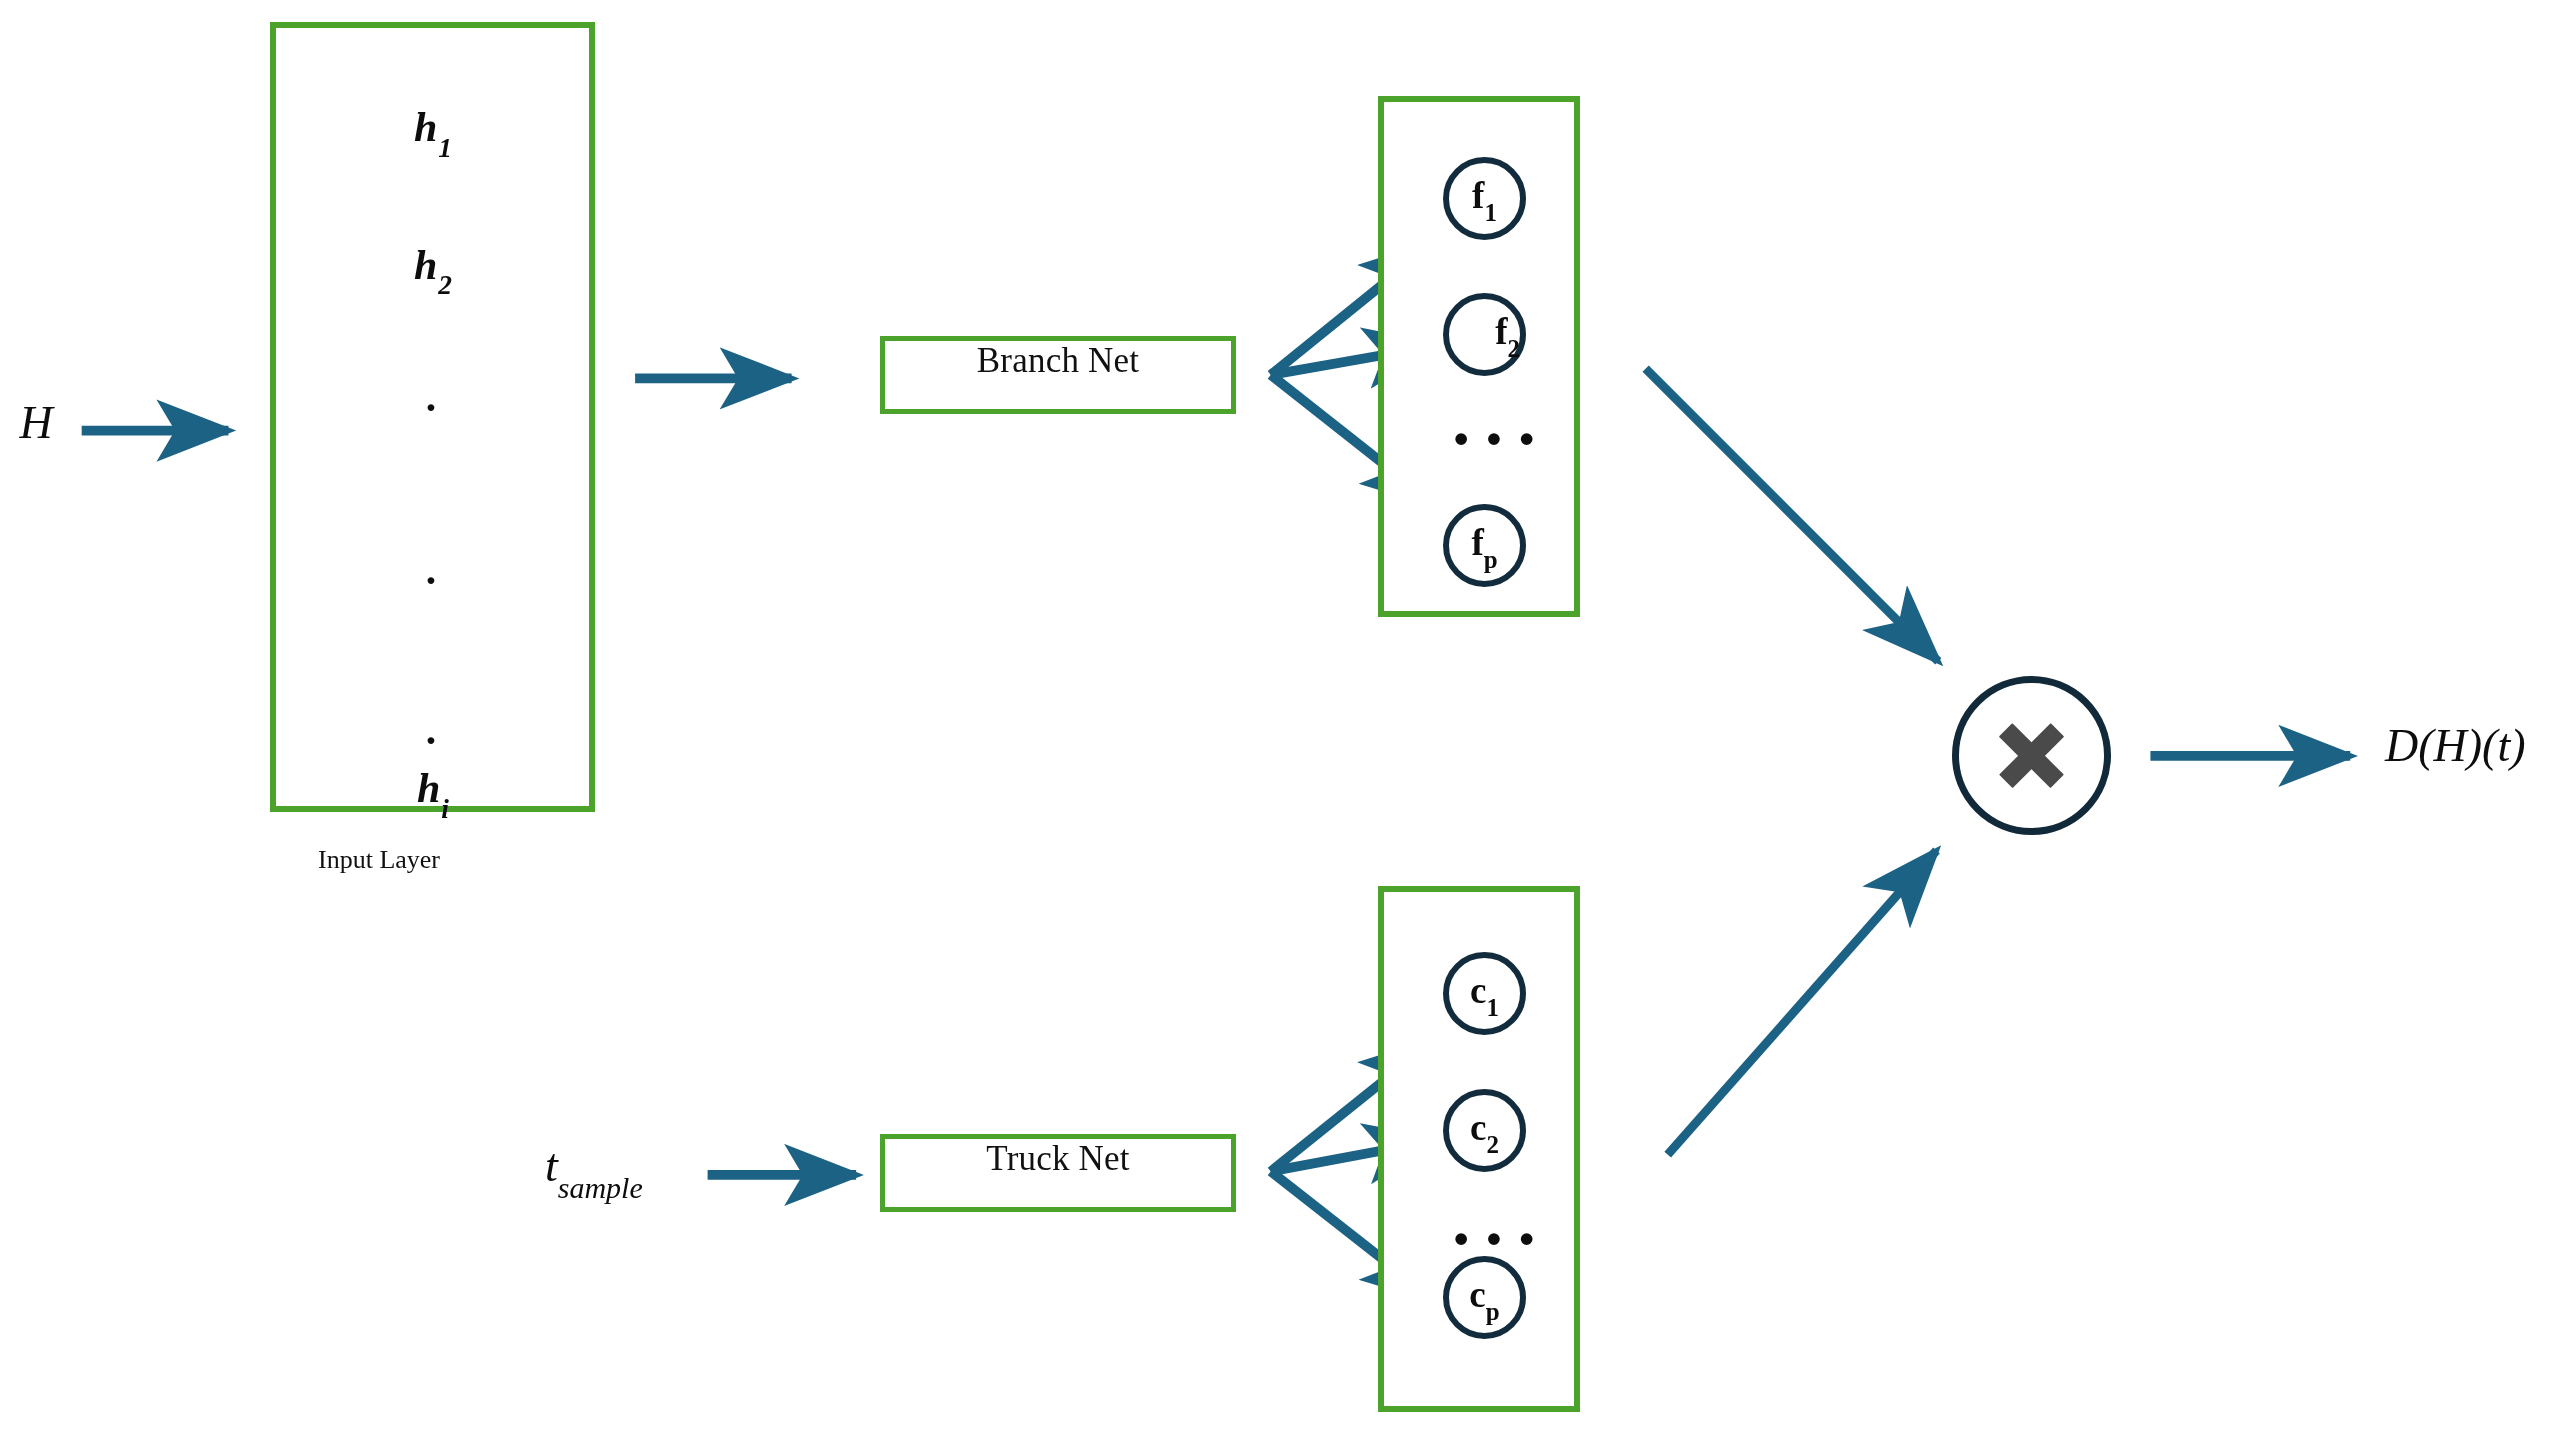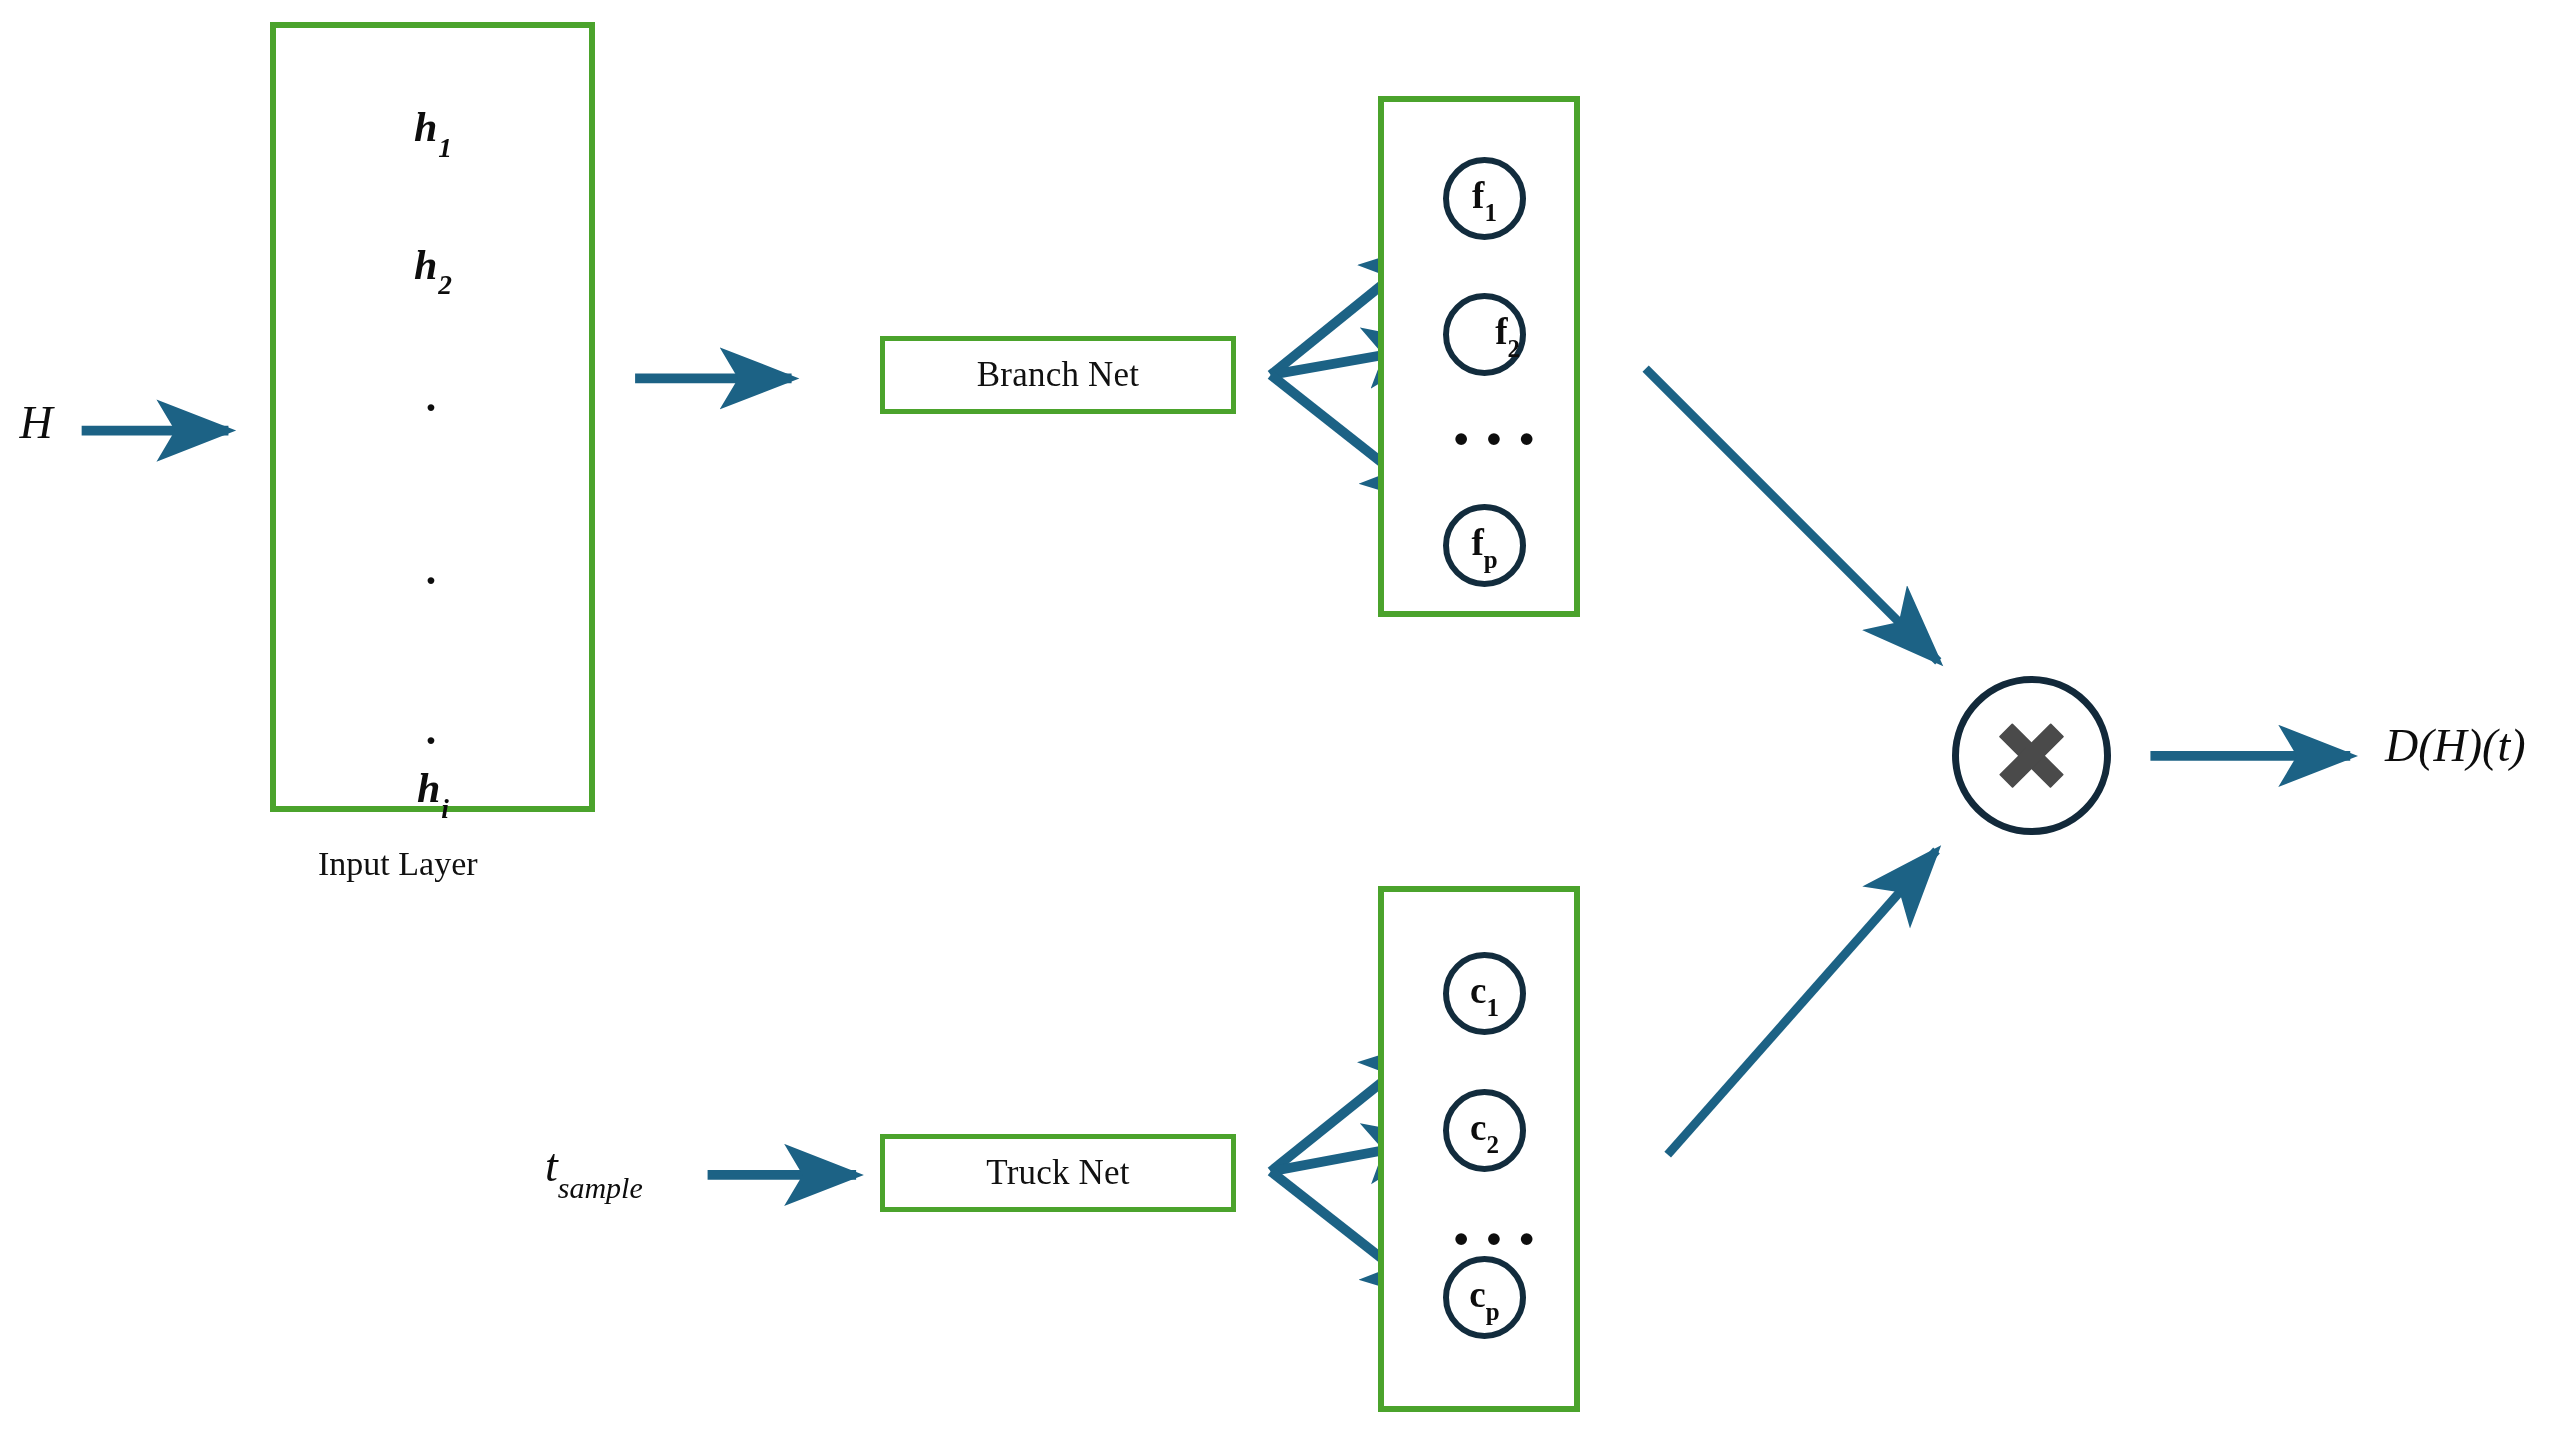--- a/index.html
+++ b/index.html
@@ -23,21 +23,20 @@
     border: 6.2px solid #4BA32C;
     background: #ffffff;
     box-sizing: border-box;
   }
   .green-label-box {
     position: absolute;
     border: 5.3px solid #4BA32C;
     background: #ffffff;
     box-sizing: border-box;
     display: flex;
-    align-items: center;
     justify-content: center;
   }
   .green-label-box .box-text {
     font-family: "Liberation Serif", "DejaVu Serif", serif;
     font-size: 35px;
     color: #111111;
     letter-spacing: 0.2px;
     white-space: nowrap;
   }
 
@@ -75,21 +74,21 @@
     font-style: italic;
     font-weight: bold;
     font-size: 42px;
     color: #0d0d0d;
     line-height: 0.4;
   }
 
   .caption {
     position: absolute;
     font-family: "Liberation Serif", "DejaVu Serif", serif;
-    font-size: 34px;
+    font-size: 26px;
     color: #111111;
     white-space: nowrap;
   }
 
   
   .math-label {
     position: absolute;
     font-family: "Liberation Serif", "DejaVu Serif", serif;
     font-style: italic;
     font-size: 46px;

